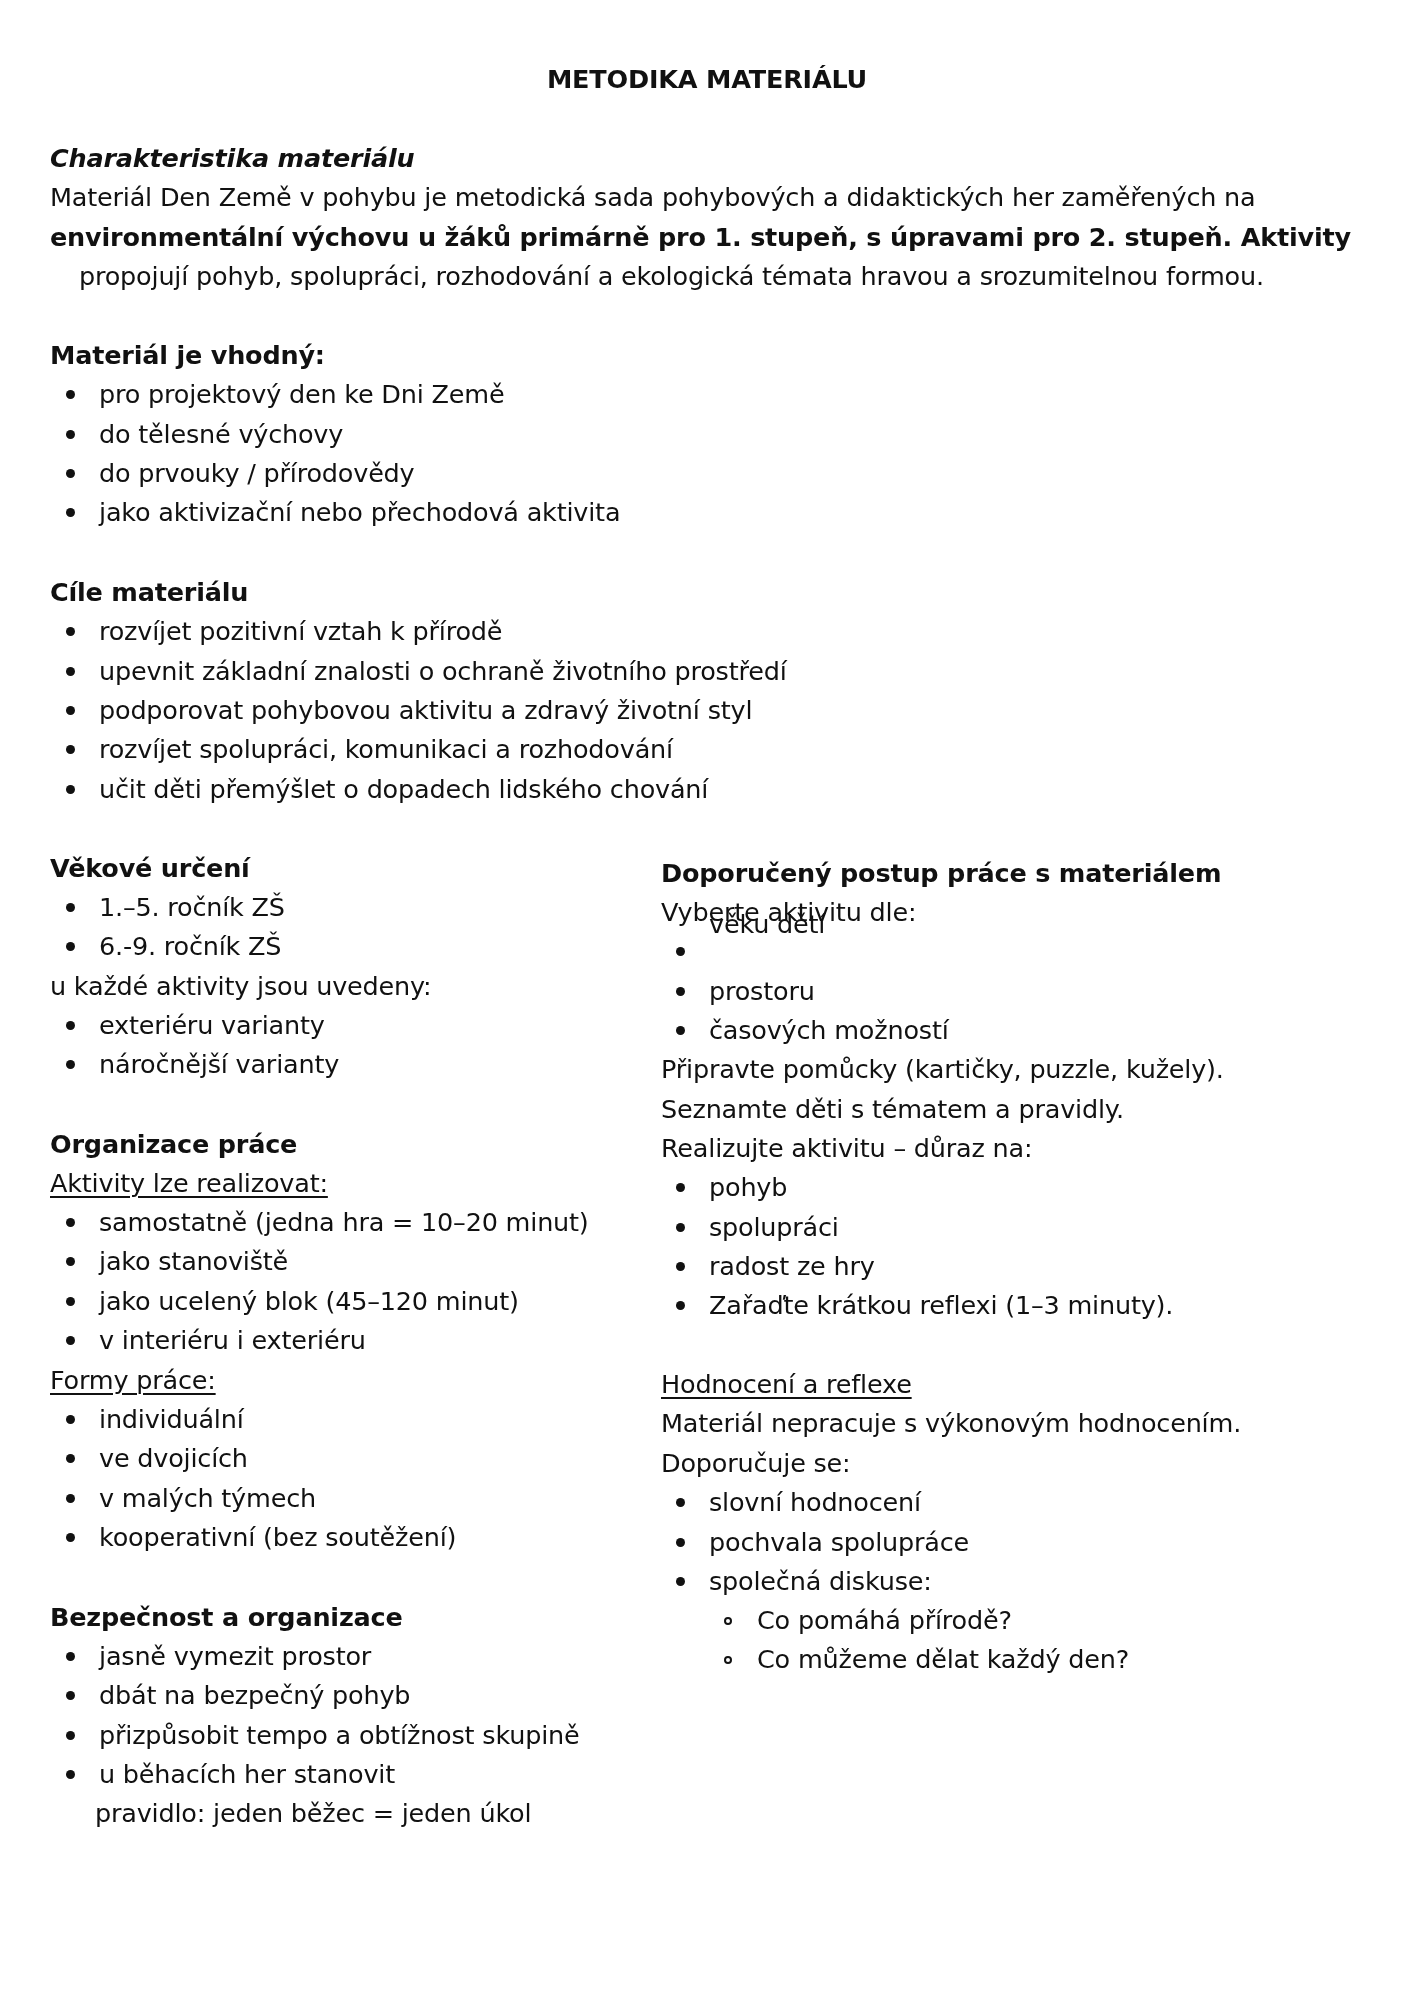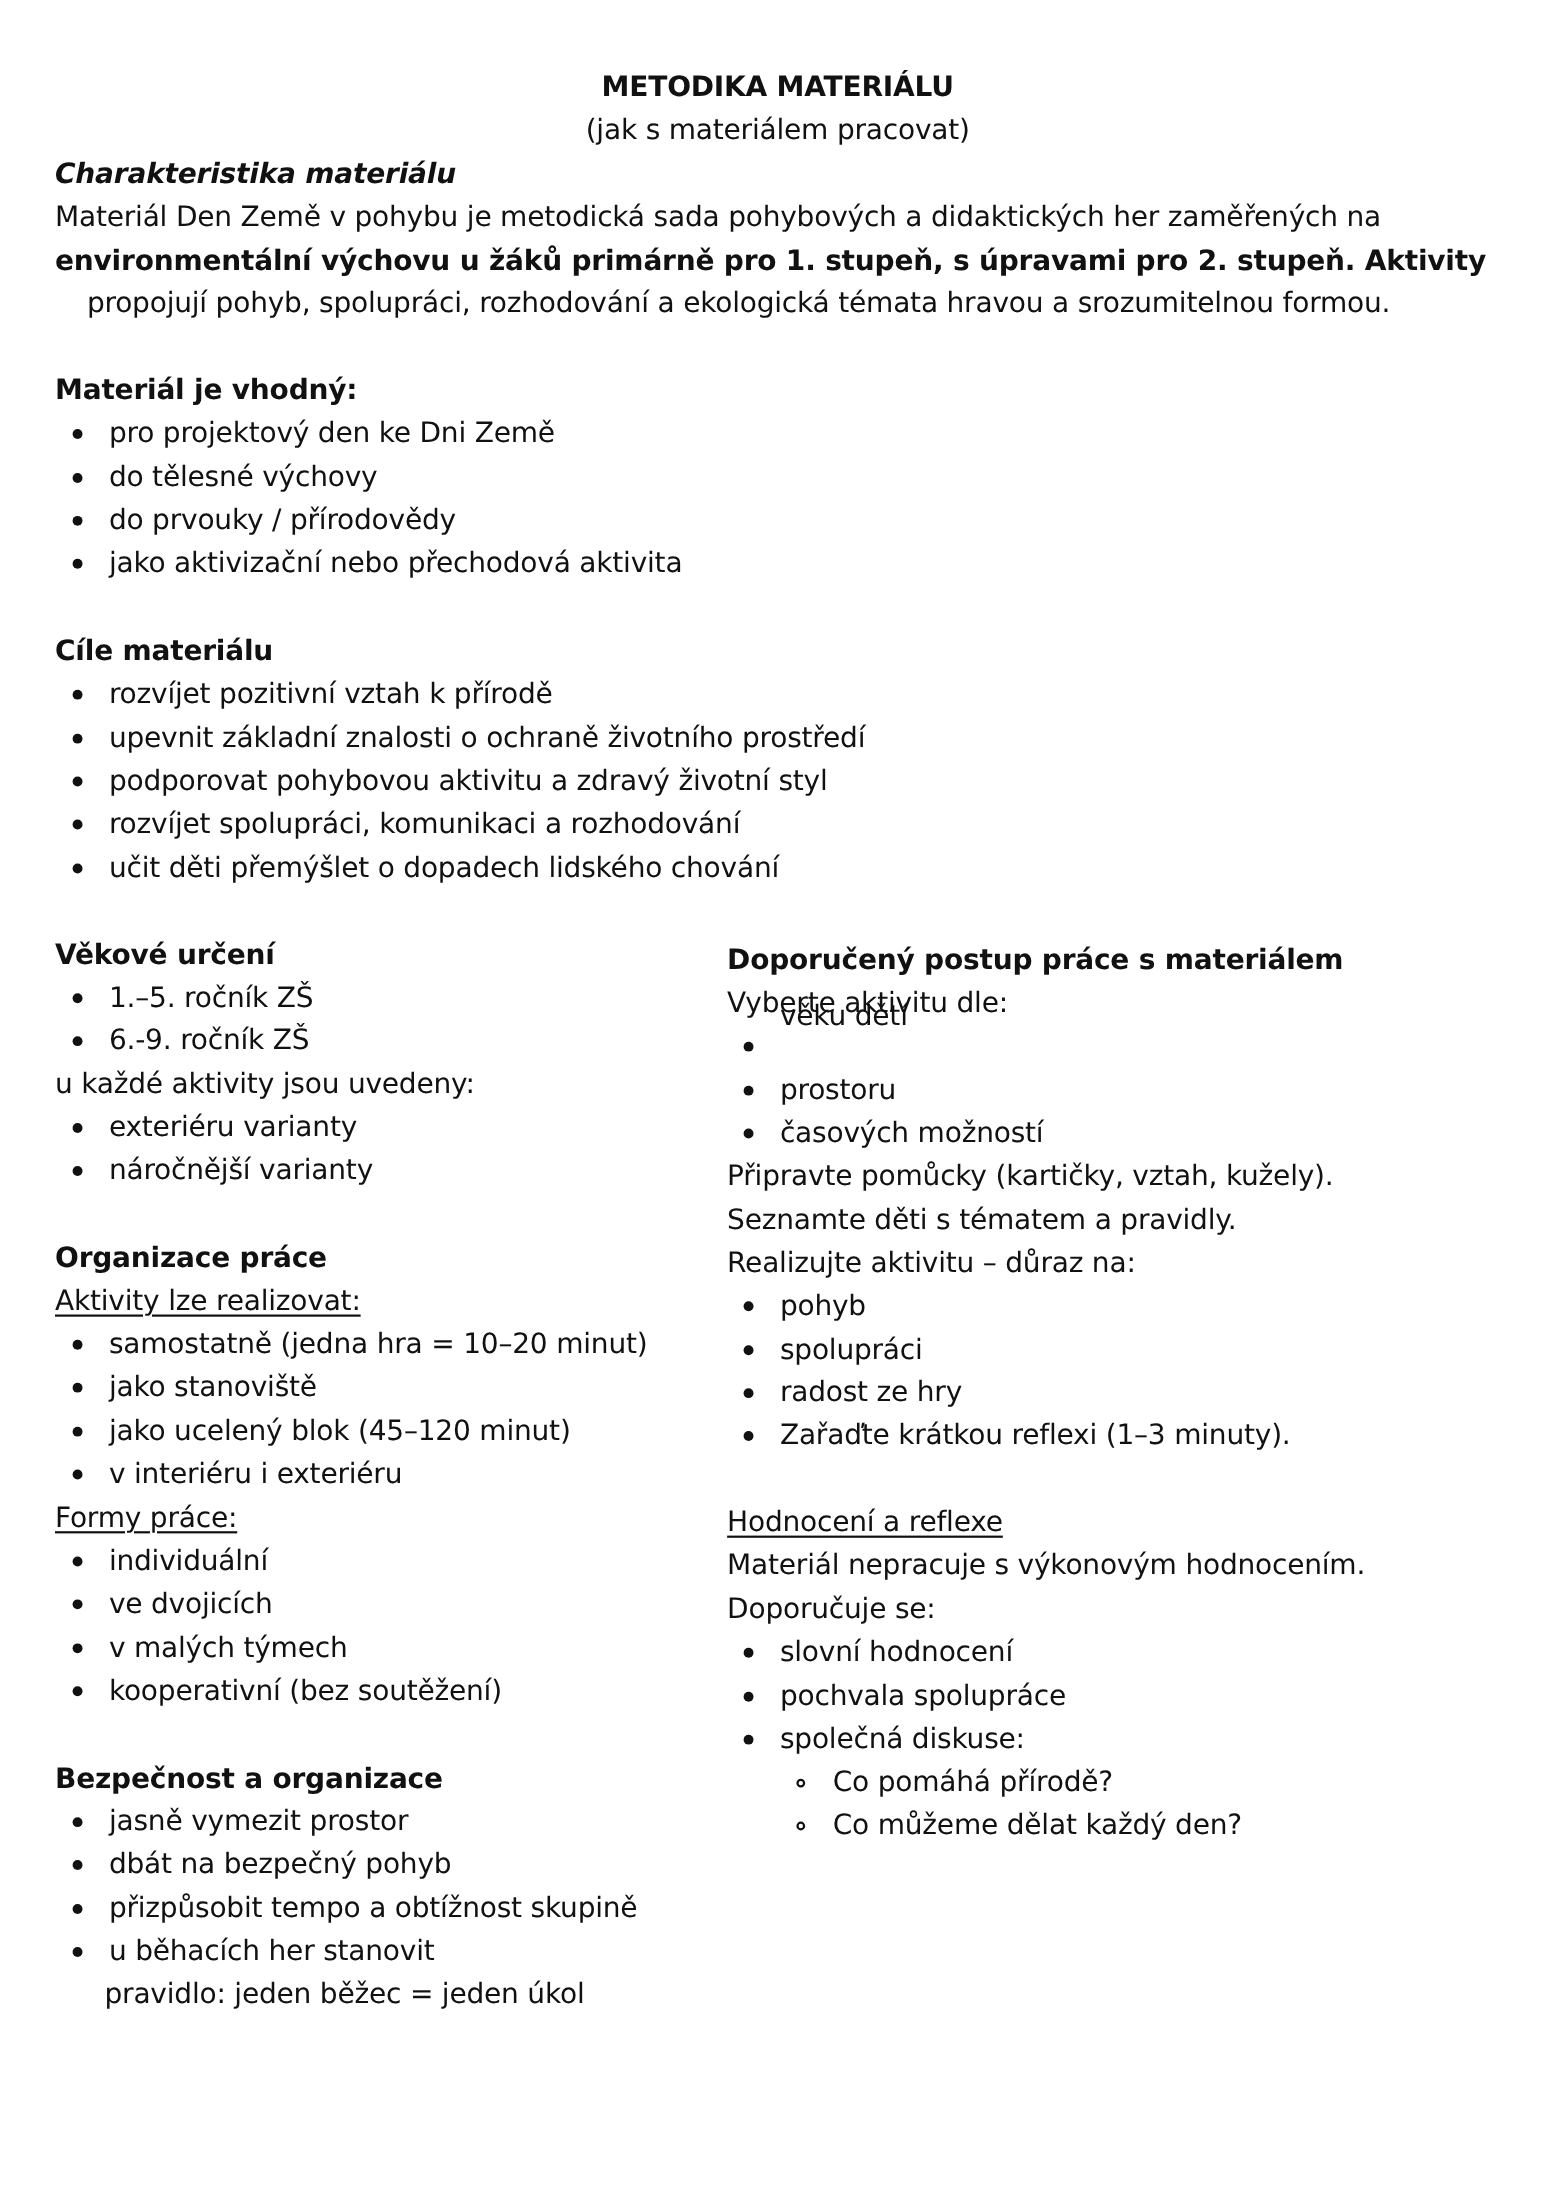--- a/index.html
+++ b/index.html
@@ -12,21 +12,20 @@
   .title { left: 0; width: 1414px; text-align: center; }
   .dot { position: absolute; width: 9px; height: 9px; border-radius: 50%; background: #111; }
   .ring { position: absolute; width: 8px; height: 8px; border-radius: 50%; border: 2px solid #111; box-sizing: border-box; }
 </style>
 </head>
 <body>
 
 <div class="page">
 
   <div class="t b title" style="top:60px;">METODIKA MATERIÁLU</div>
-  <div class="t title" style="top:99px;">(jak s materiálem pracovat)</div>
 
   <div>
     <div class="t b" style="left:50px; top:139px;font-style:italic;">Charakteristika materiálu</div>
     <div class="t" style="left:50px; top:178px;">Materiál Den Země v pohybu je metodická sada pohybových a didaktických her zaměřených na</div>
     <div class="t" style="left:50px; top:218px;font-weight:bold;">environmentální výchovu u žáků primárně pro 1. stupeň, s úpravami pro 2. stupeň. Aktivity</div>
     <div class="t" style="left:50px; top:257px;margin-left:29px;">propojují pohyb, spolupráci, rozhodování a ekologická témata hravou a srozumitelnou formou.</div>
   </div>
 
   <div>
     <div class="t b" style="left:50px; top:336px;">Materiál je vhodný:</div>
@@ -169,21 +168,21 @@
         <div class="t" style="left:709px; top:905px;">věku dětí</div>
       </div>
       <div>
         <span class="dot" style="left:676px; top:987px;"></span>
         <div class="t" style="left:709px; top:972px;">prostoru</div>
       </div>
       <div>
         <span class="dot" style="left:676px; top:1026px;"></span>
         <div class="t" style="left:709px; top:1011px;">časových možností</div>
       </div>
-      <div class="t" style="left:661px; top:1050px;">Připravte pomůcky (kartičky, vztah, kužely).</div>
+      <div class="t" style="left:661px; top:1050px;">Připravte pomůcky (kartičky, puzzle, kužely).</div>
       <div class="t" style="left:661px; top:1090px;">Seznamte děti s tématem a pravidly.</div>
       <div class="t" style="left:661px; top:1129px;">Realizujte aktivitu – důraz na:</div>
       <div>
         <span class="dot" style="left:676px; top:1183px;"></span>
         <div class="t" style="left:709px; top:1168px;">pohyb</div>
       </div>
       <div>
         <span class="dot" style="left:676px; top:1223px;"></span>
         <div class="t" style="left:709px; top:1208px;">spolupráci</div>
       </div>

